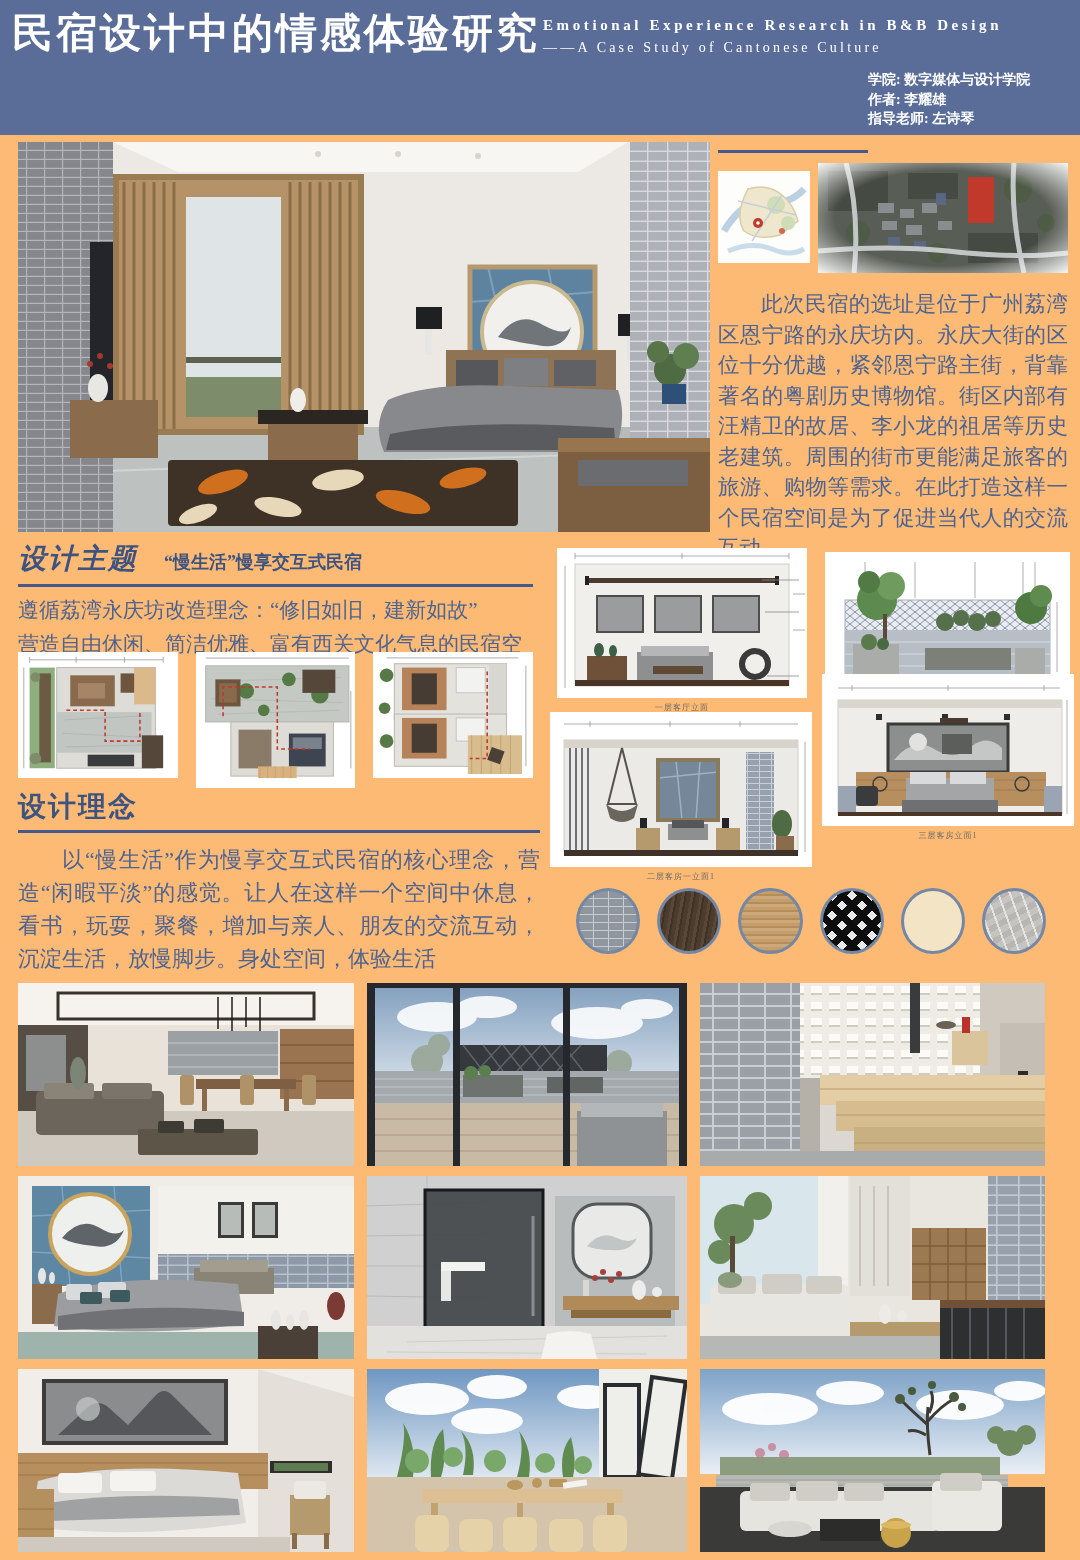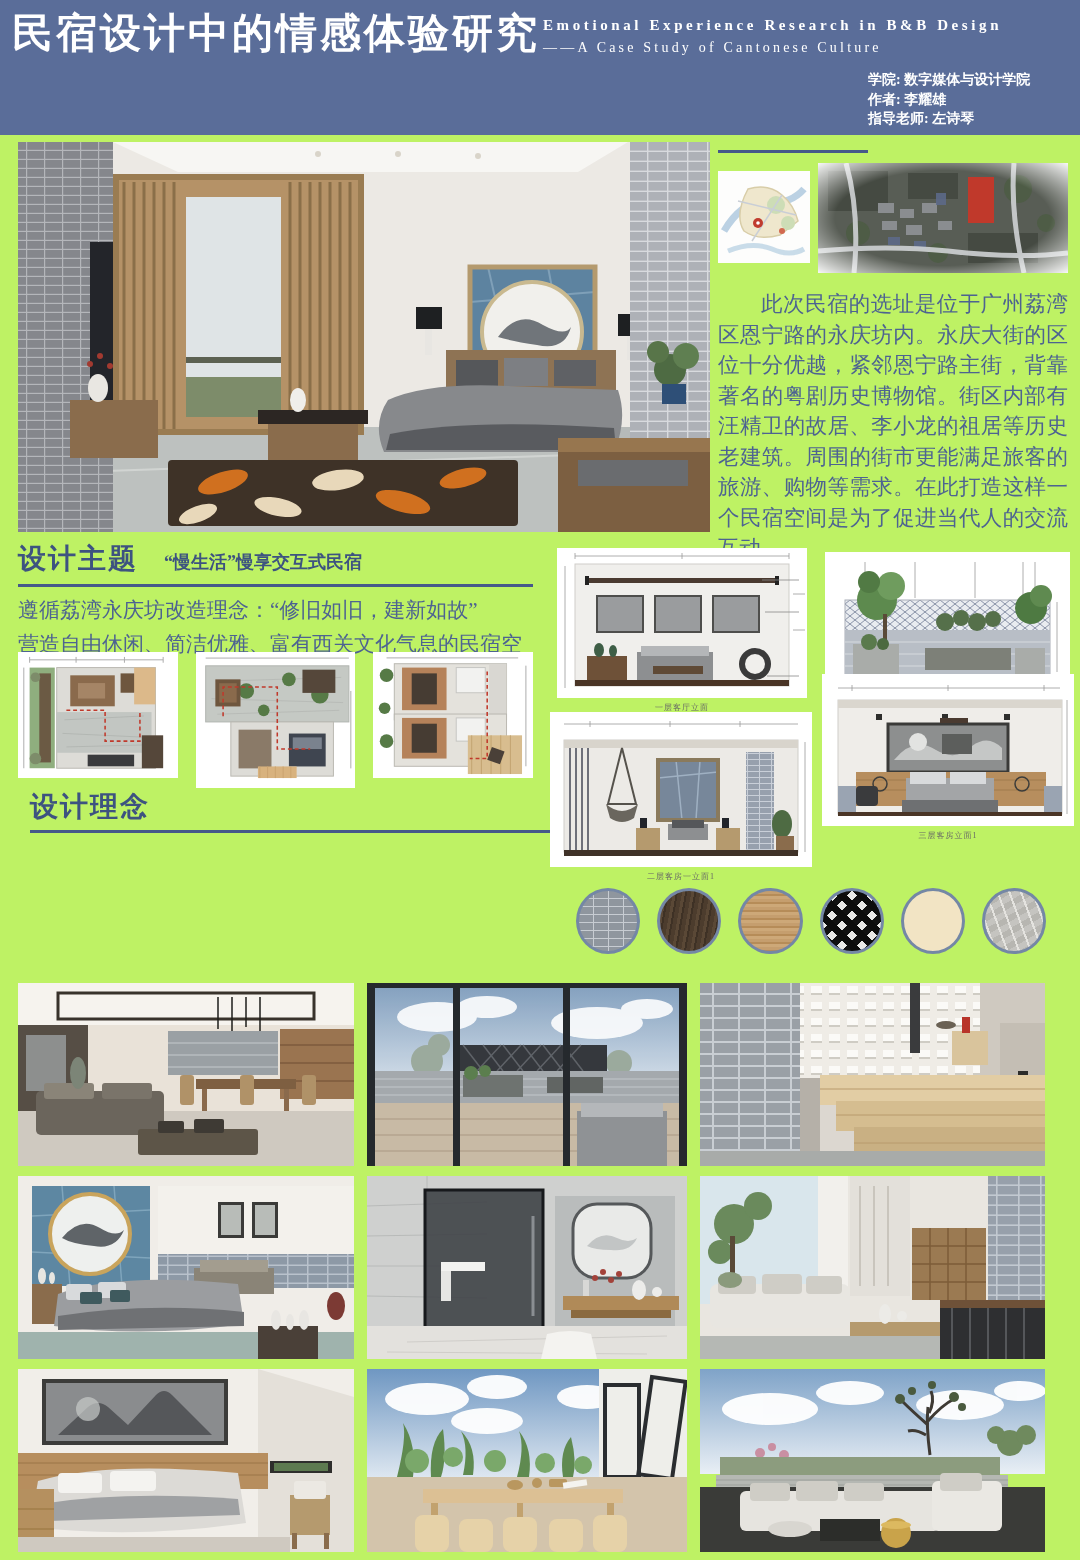--- a/index.html
+++ b/index.html
@@ -1,16 +1,16 @@
 <!DOCTYPE html>
 <html><head>
 <meta charset="utf-8">
 <style>
   html,body{margin:0;padding:0;background:#888;}
-  .page{position:relative;width:1080px;height:1560px;background:#bef264;margin:0 auto;
+  .page{position:relative;width:1080px;height:1560px;background:#fdba74;margin:0 auto;
         font-family:"Liberation Serif","DejaVu Serif",serif;overflow:hidden;}
   
   .header{position:absolute;left:0;top:0;width:1080px;height:135px;background:#5a6d99;color:#fff;}
   .title-cn{position:absolute;left:12px;top:6px;font-size:41px;font-weight:bold;letter-spacing:3px;white-space:nowrap;}
   .title-en{position:absolute;left:543px;top:14px;width:537px;line-height:1.55;white-space:nowrap;}
   .title-en .l1{font-size:15px;letter-spacing:3.6px;font-weight:bold;}
   .title-en .l2{font-size:14px;letter-spacing:3.2px;font-weight:normal;}
   .subtitle-cn{position:absolute;left:575px;top:66px;font-size:38px;font-weight:bold;letter-spacing:4px;white-space:nowrap;}
   .credits{position:absolute;left:868px;top:70px;font-size:14px;line-height:1.4;}
   .credits div{white-space:nowrap;font-weight:bold;}
@@ -24,29 +24,29 @@
   .right-col{position:absolute;left:718px;top:146px;width:350px;}
   .loc-head{font-size:30px;letter-spacing:2px;}
   .loc-rule{width:150px;margin-top:4px;}
   .maps{display:flex;align-items:flex-start;gap:8px;margin-top:10px;height:112px;}
   .map-small{width:92px;height:92px;margin-top:8px;}
   .map-sat{width:250px;height:110px;}
   .loc-body{margin:14px 0 0 0;font-size:21.5px;line-height:1.42;color:#4d6391;text-indent:2em;text-align:justify;}
   
   .theme-sec{position:absolute;left:18px;top:540px;width:515px;}
   .theme-line{display:flex;align-items:baseline;gap:26px;}
-  .theme-h{font-size:28px;letter-spacing:2px;}
+  .theme-h{font-size:28px;letter-spacing:2px;font-style:italic;}
   .theme-sub{font-size:18px;font-weight:bold;color:#3d5380;}
   .theme-rule{width:515px;margin-top:6px;}
   .theme-body{margin:8px 0 0 0;font-size:21px;line-height:1.5;color:#4d6391;}
   
   .plans-row{position:absolute;left:18px;top:652px;width:515px;display:flex;gap:18px;}
   .plan{background:#fff;}
   
-  .concept-sec{position:absolute;left:30px;top:788px;width:522px;}
+  .concept-sec{position:absolute;left:18px;top:788px;width:522px;}
   .concept-h{font-size:28px;letter-spacing:2px;}
   .concept-rule{width:522px;margin-top:4px;}
   .concept-body{margin:10px 0 0 0;font-size:22px;line-height:1.5;color:#4d6391;text-indent:2em;text-align:justify;}
   
   .elev{position:absolute;text-align:center;}
   .elev svg{display:block;background:#fff;}
   .elev .cap{font-size:8px;color:#666;margin-top:4px;letter-spacing:1px;}
   #elev1{left:557px;top:548px;width:250px;}
   #elev2{left:825px;top:552px;width:245px;}
   #elev3{left:550px;top:712px;width:262px;}
@@ -361,20 +361,21 @@
           <line x1="142" y1="86" x2="142" y2="126"></line>
         </g>
       <rect x="120" y="100" width="14" height="14" fill="#4a4038" transform="rotate(20 127 107)"></rect>
       <polyline points="118,20 118,110 100,110" fill="none" stroke="#c0392b" stroke-width="1.6" stroke-dasharray="4 3"></polyline>
     </svg>
   </div>
 
   <div class="concept-sec">
     <div class="sec-head concept-h">设计理念</div>
     <div class="rule concept-rule"></div>
+    <p class="concept-body">以“慢生活”作为慢享交互式民宿的核心理念，营造“闲暇平淡”的感觉。让人在这样一个空间中休息，看书，玩耍，聚餐，增加与亲人、朋友的交流互动，沉淀生活，放慢脚步。身处空间，体验生活</p>
   </div>
 
   <div class="elev" id="elev2">
     <svg viewBox="0 0 245 145" width="245" height="145">
       <defs>
         <pattern id="latt" width="10" height="8" patternUnits="userSpaceOnUse">
           <rect width="10" height="8" fill="#e9ecf0"></rect>
           <path d="M0 4 L5 0 L10 4 L5 8 Z" fill="none" stroke="#8a93a8" stroke-width="1"></path>
         </pattern>
       </defs>

